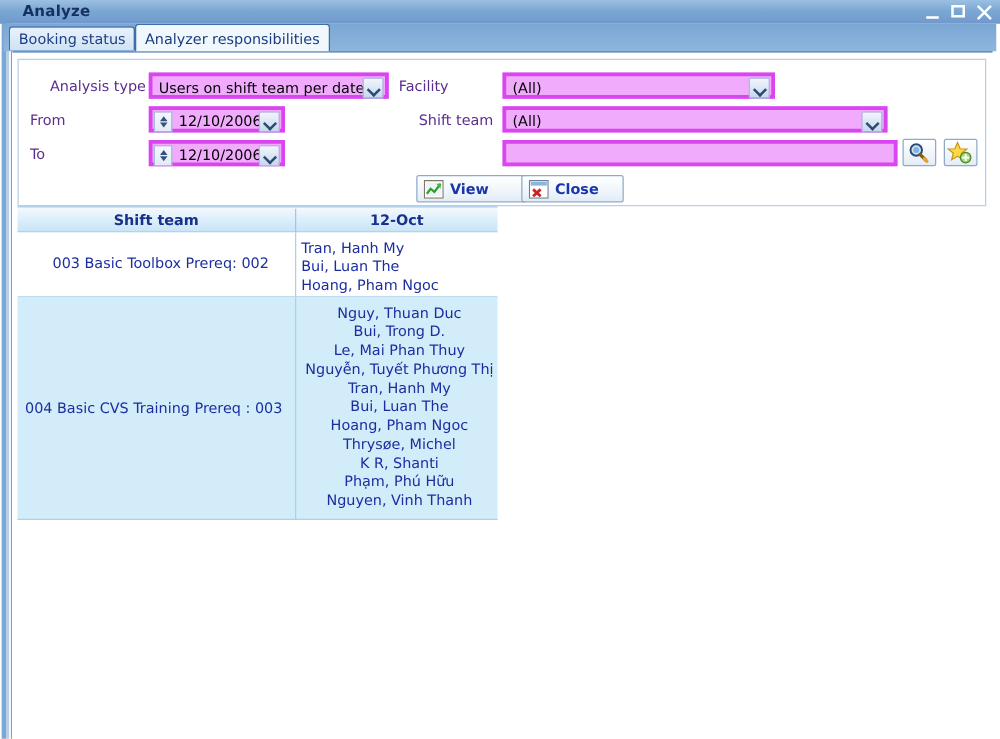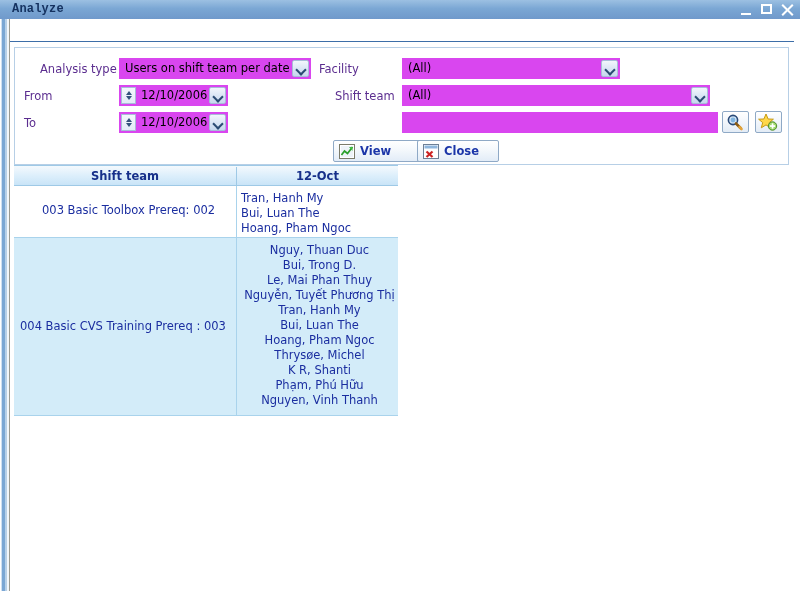--- a/index.html
+++ b/index.html
@@ -30,24 +30,23 @@
     left: 0; top: 0;
     width: 800px; height: 19px;
     background: linear-gradient(to bottom, #9cc0e2 0%, #7ba7d4 45%, #7099cb 100%);
     color: #11305e;
     font-size: 12px;
     font-weight: bold;
     line-height: 19px;
   }
   .titlebar .title {
     position: absolute;
-    left: 12px; top: 0;
+    left: 18px; top: 0;
     letter-spacing: 0.2px;
     color: #14315f;
-    font-family: Liberation Mono, monospace;
   }
   .win-buttons {
     position: absolute;
     right: 6px; top: 1px;
     display: flex;
     align-items: center;
     gap: 7px;
     height: 17px;
   }
   .win-btn {
@@ -145,22 +144,22 @@
     position: absolute;
     font-size: 11.5px;
     color: #5b2d8f;
     white-space: nowrap;
   }
 
   
   .combo, .textbox, .spinbox {
     position: absolute;
     box-sizing: border-box;
-    background: #d946ef;
-    border: 1px solid #d946ef;
+    background: #f0abfc;
+    border: 3px solid #d946ef;
     font-size: 11.5px;
     color: #000000;
     height: 21px;
     line-height: 19px;
   }
   .combo .val, .spinbox .val {
     position: absolute;
     left: 5px; top: 0;
     line-height: 19px;
     white-space: nowrap;
@@ -313,20 +312,28 @@
 
   <div class="titlebar">
     <div class="title">Analyze</div>
     <div class="win-buttons">
       <div class="win-btn min"></div>
       <div class="win-btn max"></div>
       <div class="win-btn close"></div>
     </div>
   </div>
 
+  <div class="tabstrip">
+    <div class="tab inactive">
+      <span>Booking status</span>
+    </div>
+    <div class="tab active">
+      <span>Analyzer responsibilities</span>
+    </div>
+  </div>
 
   <div class="client">
 
     <div class="form-panel">
 
       <div class="lbl" style="left:25px; top:14px;">Analysis type</div>
       <div class="combo" style="left:104px; top:10px; width:192px;">
         <span class="val">Users on shift team per date</span>
         <span class="chevron"></span>
       </div>

